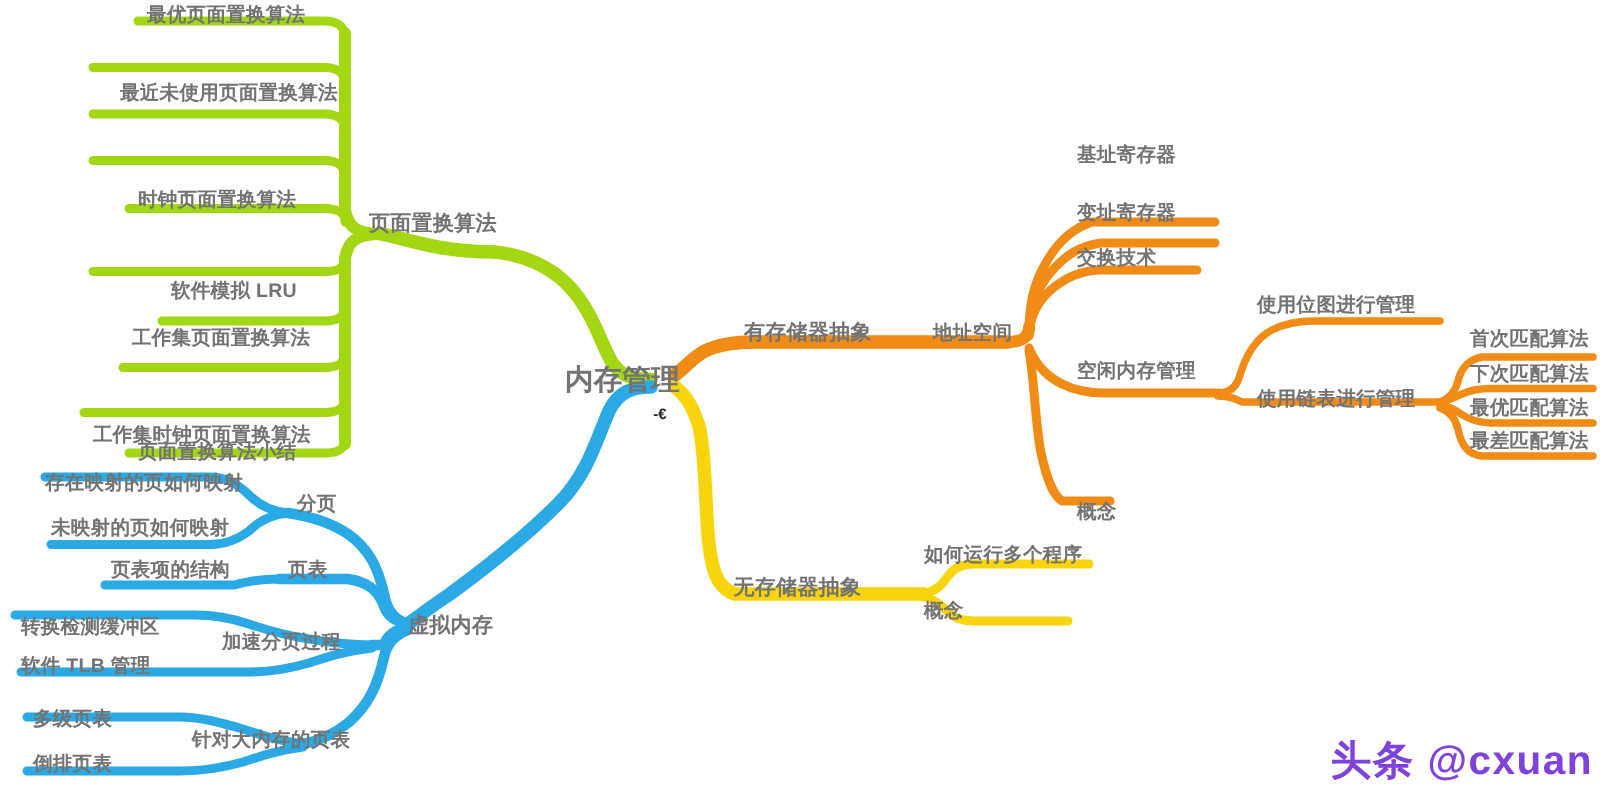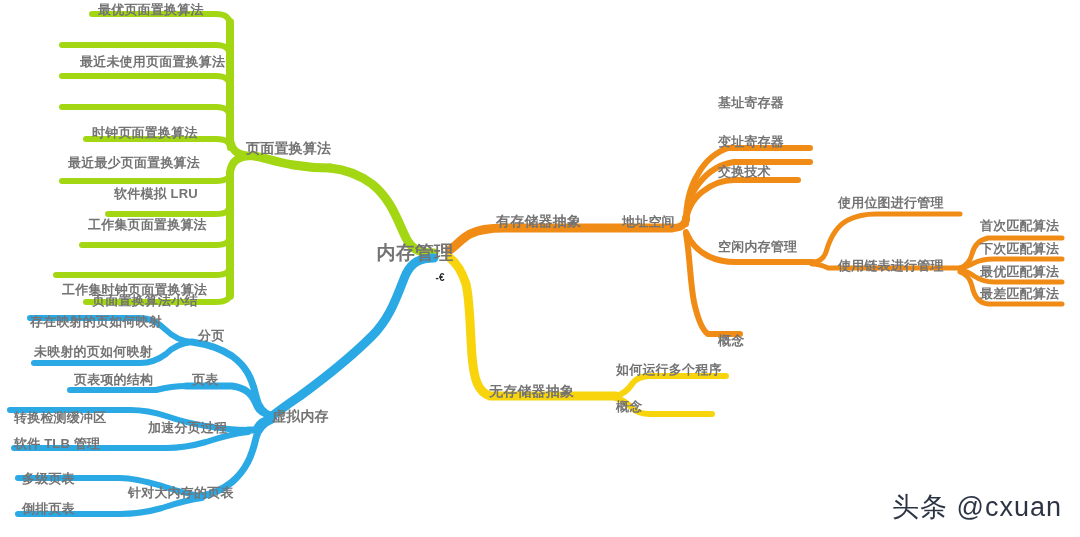--- a/index.html
+++ b/index.html
@@ -42,22 +42,22 @@
     color: #2a2a2a;
     font-weight: bold;
     transform: translate(-50%, -50%);
   }
 
   #watermark {
     position: absolute;
     right: 18px;
     bottom: 12px;
     font-size: 27px;
-    font-weight: normal;
-    color: #0f172a;
+    font-weight: bold;
+    color: #6d28d9;
     letter-spacing: 1px;
     opacity: 0.88;
     text-shadow: 1.5px 1.5px 0 rgba(255,255,255,0.95);
   }
 </style>
 </head>
 <body>
 
 <div id="canvas">
 
@@ -135,21 +135,20 @@
   </svg>
 
   <div class="node lvl-root anchor-center" style="left:415px; top:253px;">内存管理</div>
   <div class="root-mark" style="left:440px; top:277px;">-€</div>
 
   <div class="node lvl-1" style="left:246px; top:149px;">页面置换算法</div>
 
   <div class="node lvl-2" style="left:98px; top:10px;">最优页面置换算法</div>
   <div class="node lvl-2" style="left:80px; top:41px;margin-top:21px;">最近未使用页面置换算法</div>
   <div class="node lvl-2" style="left:92px; top:133px;">时钟页面置换算法</div>
-  <div class="node lvl-2" style="left:68px; top:163px;">最近最少页面置换算法</div>
   <div class="node lvl-2" style="left:114px; top:194px;">软件模拟 LRU</div>
   <div class="node lvl-2" style="left:88px; top:225px;">工作集页面置换算法</div>
   <div class="node lvl-2" style="left:62px; top:256px;margin-top:34px;">工作集时钟页面置换算法</div>
   <div class="node lvl-2" style="left:92px; top:301px;">页面置换算法小结</div>
 
   <div class="node lvl-1" style="left:272px; top:417px;">虚拟内存</div>
 
   <div class="node lvl-2" style="left:198px; top:336px;">分页</div>
   <div class="node lvl-3" style="left:30px; top:322px;">存在映射的页如何映射</div>
   <div class="node lvl-3" style="left:34px; top:352px;">未映射的页如何映射</div>

